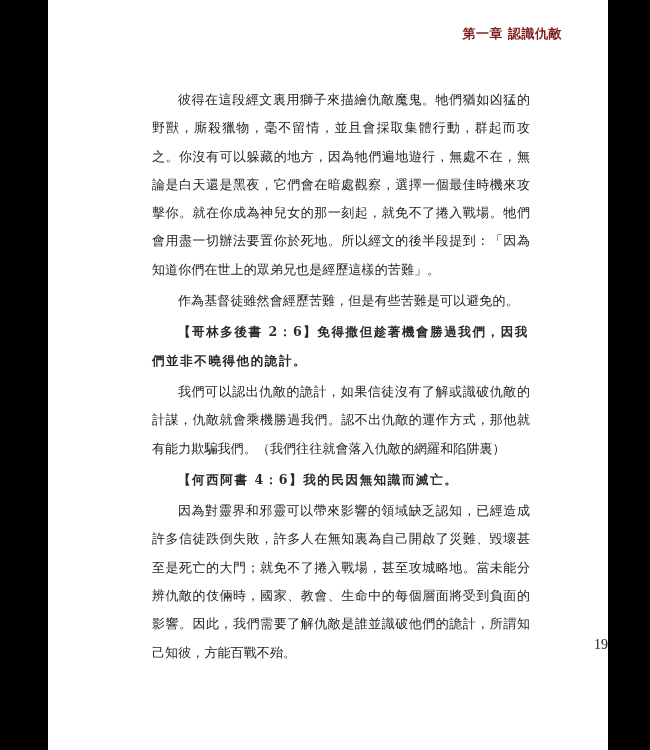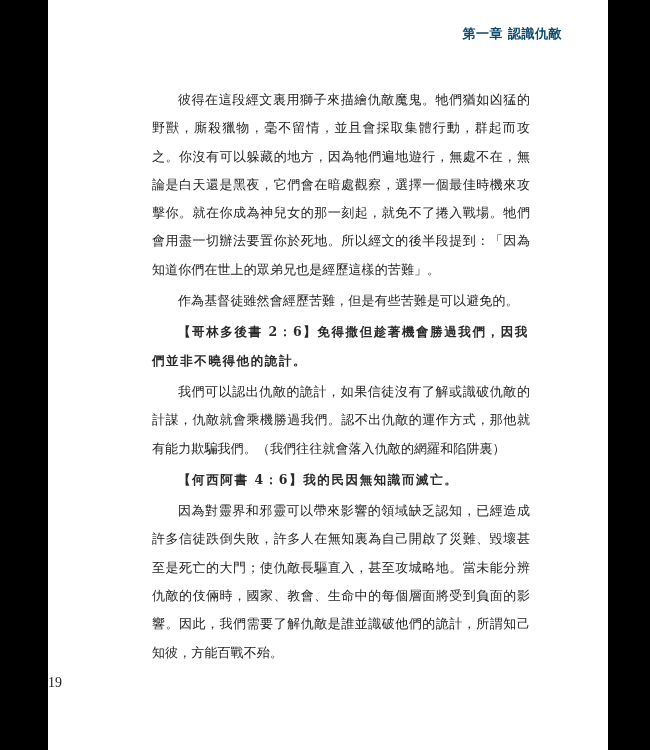--- a/index.html
+++ b/index.html
@@ -20,21 +20,21 @@
       color: #1a1a1a;
       font-family: "DejaVu Serif", "Liberation Serif", serif;
     }
     .running-header {
       position: absolute;
       right: 46px;
       top: 25px;
       font-size: 13px;
       font-weight: bold;
       letter-spacing: 0.5px;
-      color: #0c4a6e;
+      color: #7f1d1d;
     }
     .body-text {
       position: absolute;
       left: 98px;
       top: 86px;
       width: 378px;
       margin-left: 6px;
     }
     .para {
       margin: 0 0 3px 0;
@@ -51,22 +51,22 @@
       line-height: 28.3px;
       text-indent: 26px;
       font-weight: bold;
       letter-spacing: 1.6px;
       color: #2a2a2a;
     }
     .page-number {
       position: absolute;
       left: 0;
       width: 560px;
-      top: 675px;
-      text-align: left;
+      top: 637px;
+      text-align: right;
       font-family: "Liberation Serif", "DejaVu Serif", serif;
       font-size: 14px;
       color: #222222;
     }
     .border-left, .border-right {
       position: absolute;
       top: 0;
       height: 750px;
       background: #000000;
     }
@@ -81,17 +81,17 @@
 
 <div class="page">
   <div class="running-header">第一章 認識仇敵</div>
 
   <div class="body-text">
     <p class="para">彼得在這段經文裏用獅子來描繪仇敵魔鬼。牠們猶如凶猛的野獸，廝殺獵物，毫不留情，並且會採取集體行動，群起而攻之。你沒有可以躲藏的地方，因為牠們遍地遊行，無處不在，無論是白天還是黑夜，它們會在暗處觀察，選擇一個最佳時機來攻擊你。就在你成為神兒女的那一刻起，就免不了捲入戰場。牠們會用盡一切辦法要置你於死地。所以經文的後半段提到：「因為知道你們在世上的眾弟兄也是經歷這樣的苦難」。</p>
     <p class="para">作為基督徒雖然會經歷苦難，但是有些苦難是可以避免的。</p>
     <p class="quote">【哥林多後書 2：6】免得撒但趁著機會勝過我們，因我們並非不曉得他的詭計。</p>
     <p class="para">我們可以認出仇敵的詭計，如果信徒沒有了解或識破仇敵的計謀，仇敵就會乘機勝過我們。認不出仇敵的運作方式，那他就有能力欺騙我們。（我們往往就會落入仇敵的網羅和陷阱裏）</p>
     <p class="quote">【何西阿書 4：6】我的民因無知識而滅亡。</p>
-    <p class="para">因為對靈界和邪靈可以帶來影響的領域缺乏認知，已經造成許多信徒跌倒失敗，許多人在無知裏為自己開啟了災難、毀壞甚至是死亡的大門；使仇敵長驅直入，甚至攻城略地。當未能分辨仇敵的伎倆時，國家、教會、生命中的每個層面將受到負面的影響。因此，我們需要了解仇敵是誰並識破他們的詭計，所謂知己知彼，方能百戰不殆。</p>
+    <p class="para">因為對靈界和邪靈可以帶來影響的領域缺乏認知，已經造成許多信徒跌倒失敗，許多人在無知裏為自己開啟了災難、毀壞甚至是死亡的大門；就免不了捲入戰場，甚至攻城略地。當未能分辨仇敵的伎倆時，國家、教會、生命中的每個層面將受到負面的影響。因此，我們需要了解仇敵是誰並識破他們的詭計，所謂知己知彼，方能百戰不殆。</p>
   </div>
 
   <div class="page-number">19</div>
 </div>
 
 </body></html>

